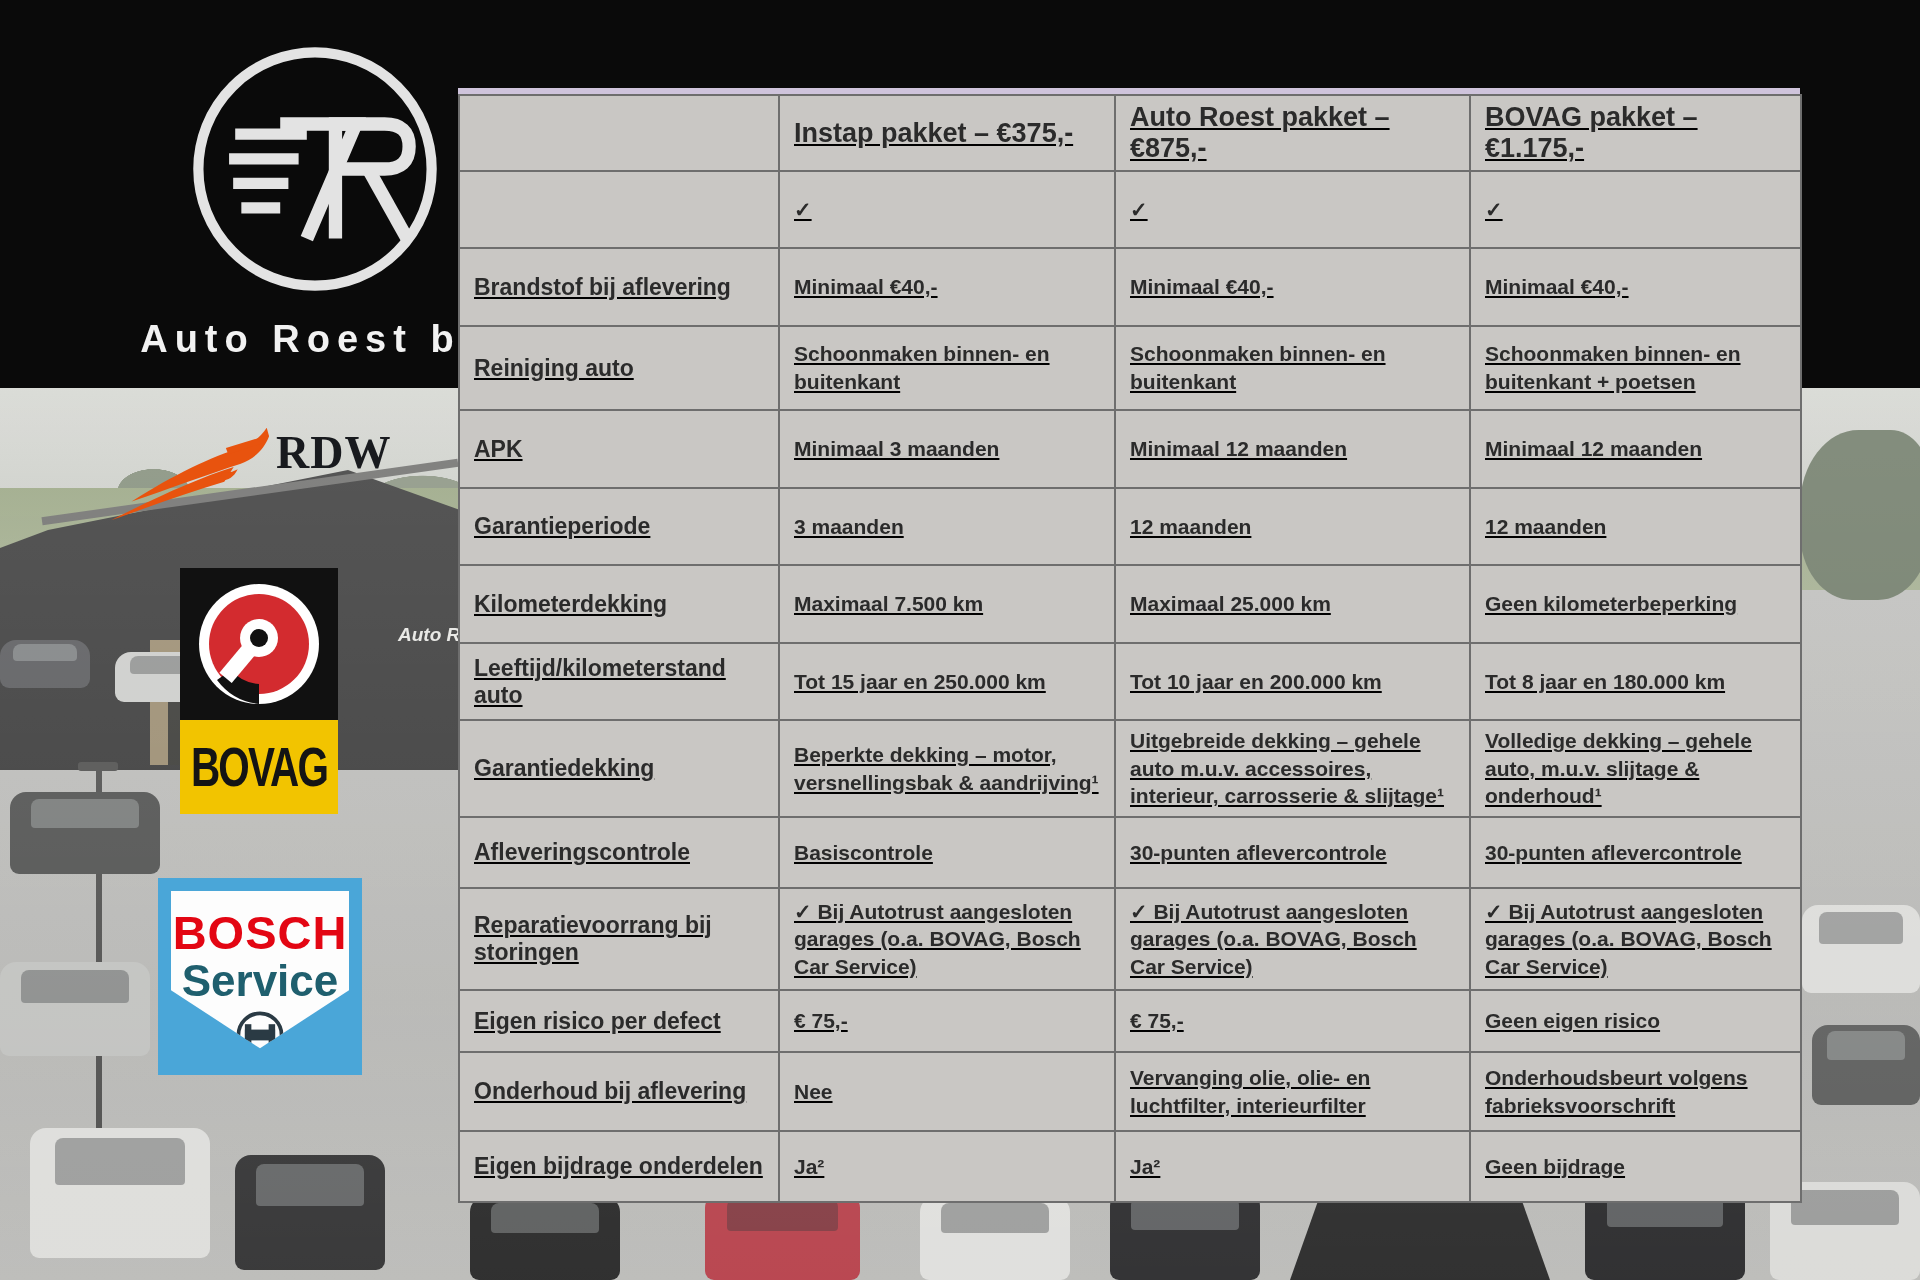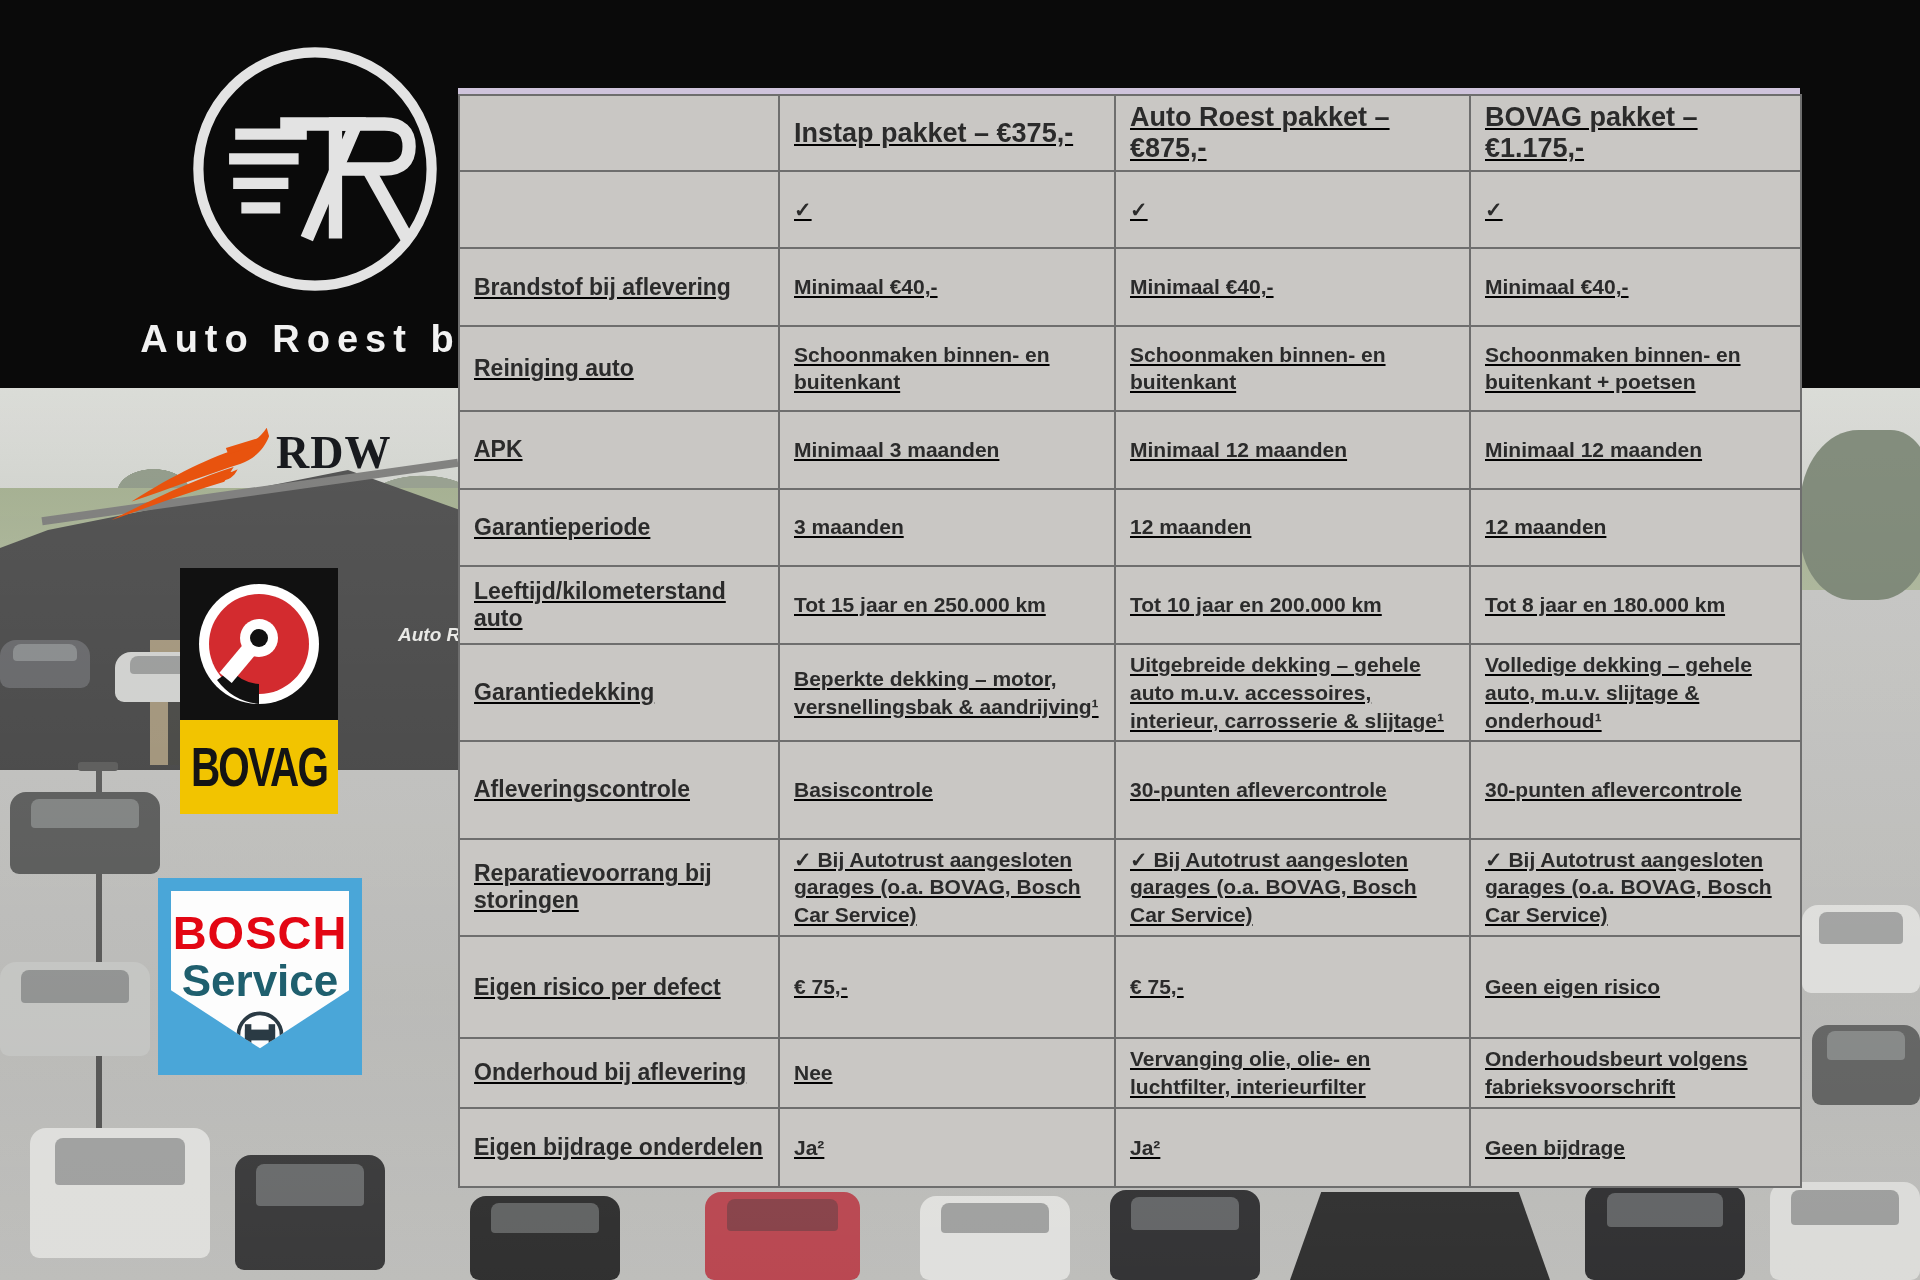--- a/index.html
+++ b/index.html
@@ -262,20 +262,26 @@
           <td>Minimaal 12 maanden</td>
           <td>Minimaal 12 maanden</td>
         </tr>
         <tr>
           <th>Garantieperiode</th>
           <td>3 maanden</td>
           <td>12 maanden</td>
           <td>12 maanden</td>
         </tr>
         <tr>
+          <th>Kilometerdekking</th>
+          <td>Maximaal 7.500 km</td>
+          <td>Maximaal 25.000 km</td>
+          <td>Geen kilometerbeperking</td>
+        </tr>
+        <tr>
           <th>Leeftijd/kilometerstand auto</th>
           <td>Tot 15 jaar en 250.000 km</td>
           <td>Tot 10 jaar en 200.000 km</td>
           <td>Tot 8 jaar en 180.000 km</td>
         </tr>
         <tr>
           <th>Garantiedekking</th>
           <td>Beperkte dekking – motor, versnellingsbak &amp; aandrijving¹</td>
           <td>Uitgebreide dekking – gehele auto m.u.v. accessoires, interieur, carrosserie &amp; slijtage¹</td>
           <td>Volledige dekking – gehele auto, m.u.v. slijtage &amp; onderhoud¹</td>

